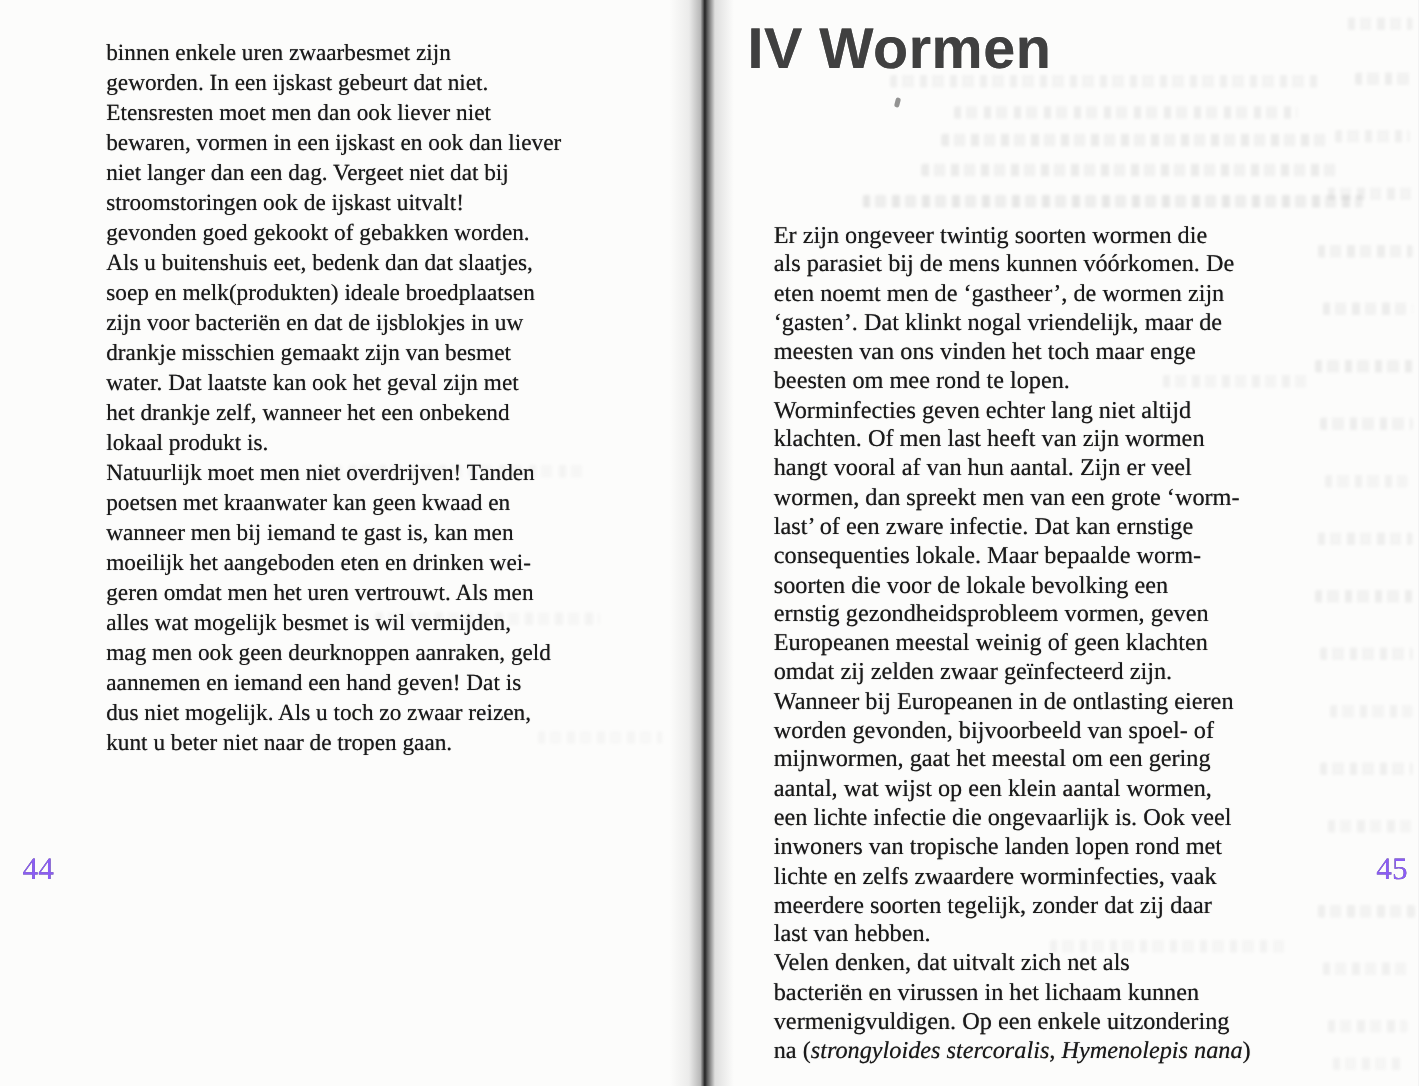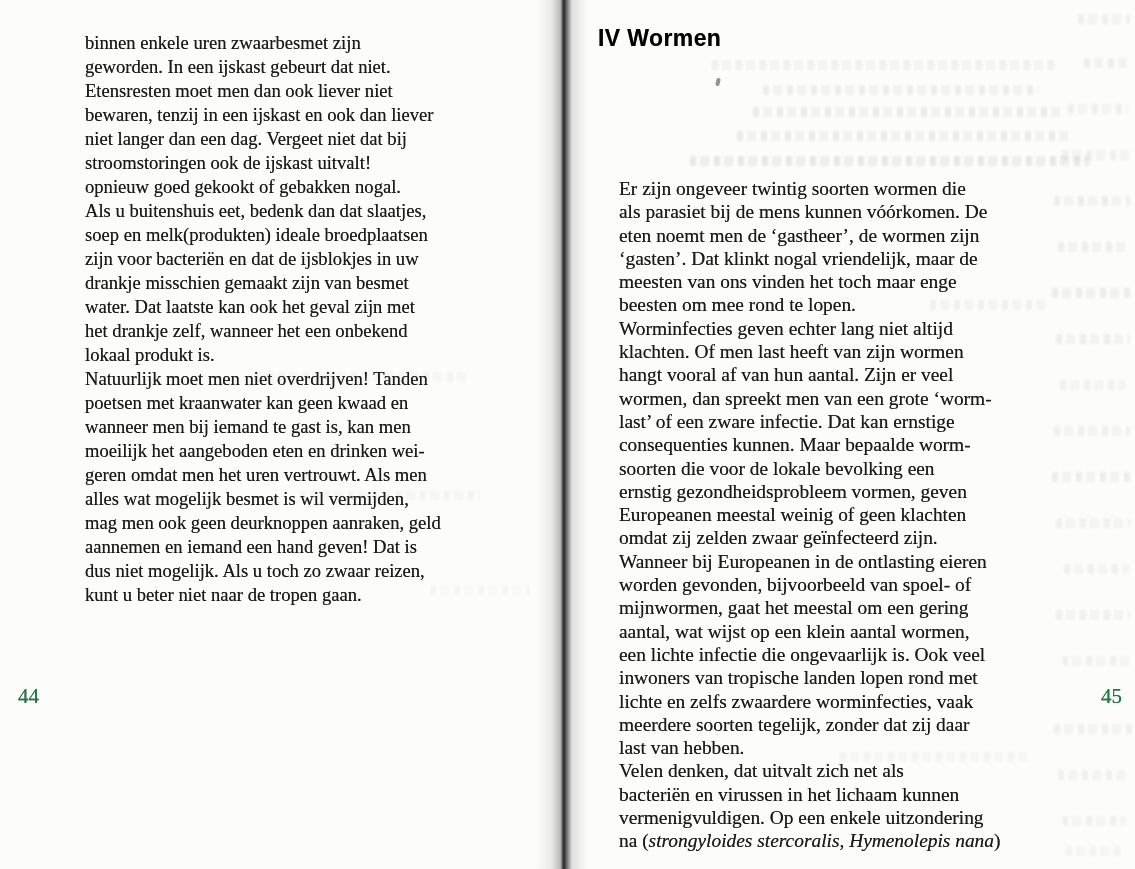--- a/index.html
+++ b/index.html
@@ -12,24 +12,24 @@
   .page{position:absolute;top:0;height:100%;}
   .page.left{left:0;width:536px;}
   .page.right{left:594px;width:541px;}
   .textblock{position:absolute;color:#1a1a1a;text-shadow:0 0 .6px rgba(26,26,26,.72);}
   .tline{white-space:nowrap;}
   .left-text{left:85px;top:31px;font-size:18.6px;line-height:24px;}
   .right-body{left:25px;top:177px;font-size:19.4px;line-height:23.3px;}
   .chapter-title{
     position:absolute;left:4px;top:18px;margin:0;
     font-family:"Liberation Sans","DejaVu Sans",sans-serif;
-    font-weight:700;font-size:23px;line-height:40px;letter-spacing:.4px;
-    color:#000000;text-shadow:0 0 .5px rgba(16,16,16,.6);
+    font-weight:700;font-size:46px;line-height:40px;letter-spacing:.4px;
+    color:#404040;text-shadow:0 0 .5px rgba(16,16,16,.6);
   }
-  .pagenum{position:absolute;font-size:21px;line-height:22px;color:#15803d;text-shadow:0 0 .5px rgba(26,26,26,.7);}
+  .pagenum{position:absolute;font-size:25px;line-height:22px;color:#8b5cf6;text-shadow:0 0 .5px rgba(26,26,26,.7);}
   .num-left{left:18px;top:685px;}
   .num-right{left:1101px;top:685px;}
   .lastline em{}
   .gutter{
     position:absolute;left:536px;top:0;width:58px;height:100%;pointer-events:none;
     background:linear-gradient(to right,
       rgba(255,255,255,0) 0%,
       rgba(192,192,192,.28) 26%,
       rgba(128,128,128,.55) 42%,
       rgba(24,24,24,.95) 48%,
@@ -51,24 +51,24 @@
 </head>
 <body>
 
 <div class="scan">
 
   <section class="page left">
     <div class="textblock left-text">
         <div class="tline">binnen enkele uren zwaarbesmet zijn</div>
         <div class="tline">geworden. In een ijskast gebeurt dat niet.</div>
         <div class="tline">Etensresten moet men dan ook liever niet</div>
-        <div class="tline">bewaren, tenzij in een ijskast en ook dan liever</div>
+        <div class="tline">bewaren, vormen in een ijskast en ook dan liever</div>
         <div class="tline">niet langer dan een dag. Vergeet niet dat bij</div>
         <div class="tline">stroomstoringen ook de ijskast uitvalt!</div>
-        <div class="tline">opnieuw goed gekookt of gebakken nogal.</div>
+        <div class="tline">gevonden goed gekookt of gebakken worden.</div>
         <div class="tline">Als u buitenshuis eet, bedenk dan dat slaatjes,</div>
         <div class="tline">soep en melk(produkten) ideale broedplaatsen</div>
         <div class="tline">zijn voor bacteriën en dat de ijsblokjes in uw</div>
         <div class="tline">drankje misschien gemaakt zijn van besmet</div>
         <div class="tline">water. Dat laatste kan ook het geval zijn met</div>
         <div class="tline">het drankje zelf, wanneer het een onbekend</div>
         <div class="tline">lokaal produkt is.</div>
         <div class="tline">Natuurlijk moet men niet overdrijven! Tanden</div>
         <div class="tline">poetsen met kraanwater kan geen kwaad en</div>
         <div class="tline">wanneer men bij iemand te gast is, kan men</div>
@@ -93,21 +93,21 @@
           <div class="tline">als parasiet bij de mens kunnen vóórkomen. De</div>
           <div class="tline">eten noemt men de ‘gastheer’, de wormen zijn</div>
           <div class="tline">‘gasten’. Dat klinkt nogal vriendelijk, maar de</div>
           <div class="tline">meesten van ons vinden het toch maar enge</div>
           <div class="tline">beesten om mee rond te lopen.</div>
           <div class="tline">Worminfecties geven echter lang niet altijd</div>
           <div class="tline">klachten. Of men last heeft van zijn wormen</div>
           <div class="tline">hangt vooral af van hun aantal. Zijn er veel</div>
           <div class="tline">wormen, dan spreekt men van een grote ‘worm-</div>
           <div class="tline">last’ of een zware infectie. Dat kan ernstige</div>
-          <div class="tline">consequenties kunnen. Maar bepaalde worm-</div>
+          <div class="tline">consequenties lokale. Maar bepaalde worm-</div>
           <div class="tline">soorten die voor de lokale bevolking een</div>
           <div class="tline">ernstig gezondheidsprobleem vormen, geven</div>
           <div class="tline">Europeanen meestal weinig of geen klachten</div>
           <div class="tline">omdat zij zelden zwaar geïnfecteerd zijn.</div>
           <div class="tline">Wanneer bij Europeanen in de ontlasting eieren</div>
           <div class="tline">worden gevonden, bijvoorbeeld van spoel- of</div>
           <div class="tline">mijnwormen, gaat het meestal om een gering</div>
           <div class="tline">aantal, wat wijst op een klein aantal wormen,</div>
           <div class="tline">een lichte infectie die ongevaarlijk is. Ook veel</div>
           <div class="tline">inwoners van tropische landen lopen rond met</div>

